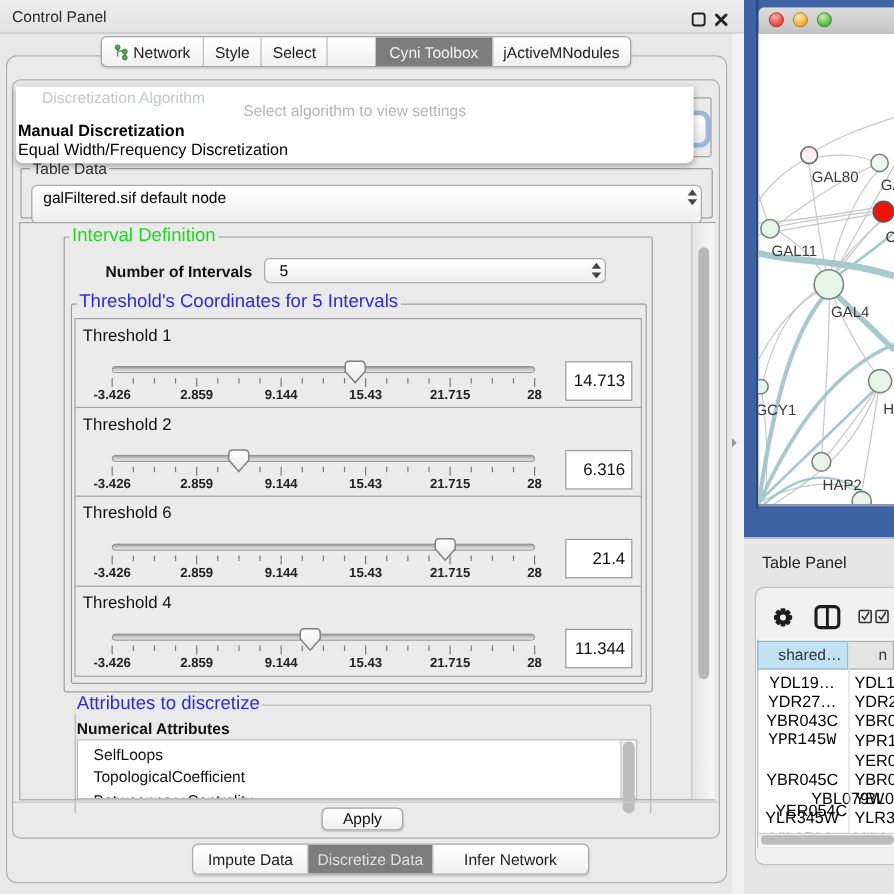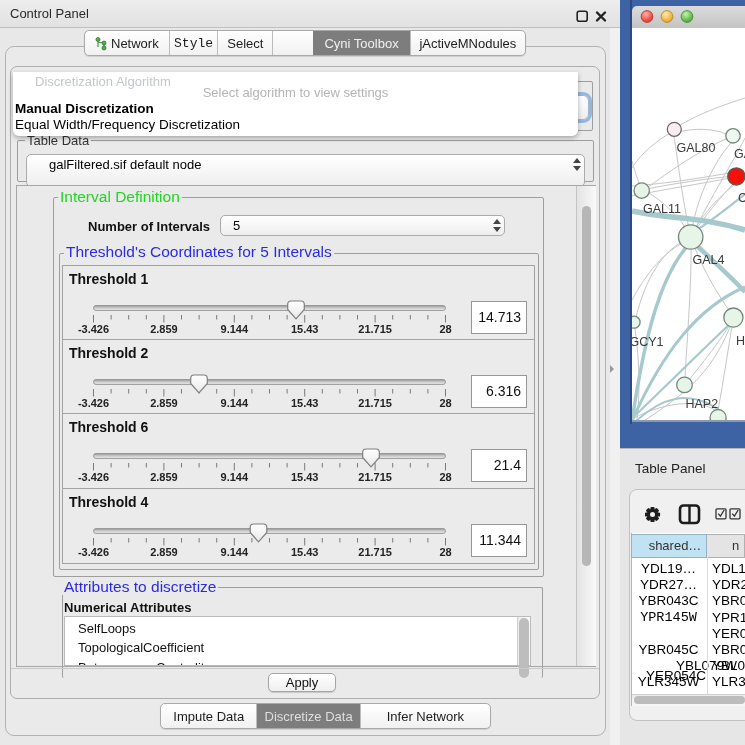--- a/index.html
+++ b/index.html
@@ -5,21 +5,21 @@
   html,body{margin:0;padding:0;}
   body{width:745px;height:745px;overflow:hidden;font-family:"Liberation Sans",sans-serif;background:#e8e8e8;position:relative;}
   .abs{position:absolute;}
   .grp{position:absolute;border:1px solid #9e9e9e;border-radius:2px;}
   .grptitle{position:absolute;background:#eaeaea;padding:0 2px;font-size:13px;line-height:14px;}
   .seg{position:absolute;display:flex;border:1px solid #a9a9a9;border-radius:5px;background:linear-gradient(#ffffff,#f1f1f1);box-shadow:0 1px 1px rgba(0,0,0,0.12);font-size:13px;color:#1c1c1c;overflow:hidden;}
   .seg .s{display:flex;align-items:center;justify-content:center;border-right:1px solid #bcbcbc;white-space:nowrap;}
   .seg .s:last-child{border-right:none;}
   .seg .sel{background:#7d7d7d;color:#f0f0f0;}
   .tbox{position:absolute;border:1px solid #a2a2a2;background:#ebebeb;}
-  .thr-title{position:absolute;left:6px;top:5px;font-size:14px;font-weight:bold;color:#111;}
+  .thr-title{position:absolute;left:6px;top:5px;font-size:14px;font-weight:normal;color:#111;}
   .vfield{position:absolute;background:#fff;border:1px solid #979797;font-size:14px;color:#111;text-align:right;line-height:31px;padding-right:5px;box-sizing:border-box;}
 </style>
 </head>
 <body>
 
 <div class="abs" style="left:0;top:0;width:620px;height:745px;background:#e8e8e8;"></div>
 
 <div class="abs" style="left:0;top:0;width:620px;height:27px;background:linear-gradient(#ededed,#e2e2e2);border-bottom:1px solid #c0c0c0;"></div>
 <div class="abs" style="left:10px;top:6px;font-size:13px;color:#2a2a2a;">Control Panel</div>
 <svg class="abs" style="left:576px;top:10px;" width="34" height="13" viewBox="0 0 34 13">
@@ -32,33 +32,33 @@
 <div class="abs" style="left:10px;top:66px;width:590px;height:633px;background:#eaeaea;border:1px solid #aeaeae;border-radius:7px;box-sizing:border-box;"></div>
 
 <div class="seg" style="left:84px;top:30px;width:440px;height:24px;">
   <div class="s" style="width:93px;">
     <svg width="12" height="15" viewBox="0 0 12 15" style="margin-right:4px;">
       <path d="M3 4 L3 11 M3 6.5 L9 6.5 M9 6.5 L9 11" stroke="#4d9c4d" stroke-width="1.2" fill="none"></path>
       <circle cx="3" cy="3.5" r="2" fill="#58a858" stroke="#2e7a2e" stroke-width="0.8"></circle>
       <circle cx="9" cy="7" r="2" fill="#58a858" stroke="#2e7a2e" stroke-width="0.8"></circle>
       <circle cx="9" cy="12" r="2" fill="#58a858" stroke="#2e7a2e" stroke-width="0.8"></circle>
     </svg>Network</div>
-  <div class="s" style="width:53px;font-family:Liberation Mono, monospace;">Style</div>
+  <div class="s" style="width:53px;">Style</div>
   <div class="s" style="width:60px;">Select</div>
   <div class="s sel" style="width:107px;margin-left:40px;">Cyni Toolbox</div>
   <div class="s" style="width:127px;">jActiveMNodules</div>
 </div>
 
 <div class="grp" style="left:17px;top:81px;width:574px;height:48px;"></div>
 
 <div class="abs" style="left:470px;top:95px;width:117px;height:23px;border-radius:6px;background:linear-gradient(#ffffff,#ededed);border:1px solid #9fb6cc;box-shadow:0 0 0 3px rgba(110,160,220,0.7);"></div>
 
 <div class="grp" style="left:17px;top:140px;width:575px;height:40px;"></div>
 <div class="grptitle" style="left:25px;top:134px;color:#333;">Table Data</div>
-<div class="abs" style="left:26px;top:154px;width:559px;height:33px;border-radius:5px;background:linear-gradient(#ffffff,#eeeeee);border:1px solid #ababab;box-sizing:border-box;font-size:13px;color:#000;line-height:19px;padding-left:22px;">galFiltered.sif default node</div>
+<div class="abs" style="left:26px;top:154px;width:559px;height:33px;border-radius:5px;background:linear-gradient(#ffffff,#eeeeee);border:1px solid #ababab;box-sizing:border-box;font-size:13px;color:#000;line-height:19px;padding-left:9px;">galFiltered.sif default node</div>
 <svg class="abs" style="left:571px;top:157px;" width="12" height="15" viewBox="0 0 12 15">
   <path d="M6 1 L10 6 L2 6 Z" fill="#444"></path>
   <path d="M6 14 L10 9 L2 9 Z" fill="#444"></path>
 </svg>
 
 <div class="abs" style="left:16px;top:185px;width:580px;height:482px;border:1px solid #a6a6a6;background:#eaeaea;box-sizing:border-box;"></div>
 
 <div class="abs" style="left:576px;top:186px;width:19px;height:480px;background:linear-gradient(90deg,#e3e3e3,#f9f9f9);border-left:1px solid #c4c4c4;"></div>
 <div class="abs" style="left:582px;top:206px;width:9px;height:360px;background:#b7b7b7;border-radius:4.5px;"></div>
 

